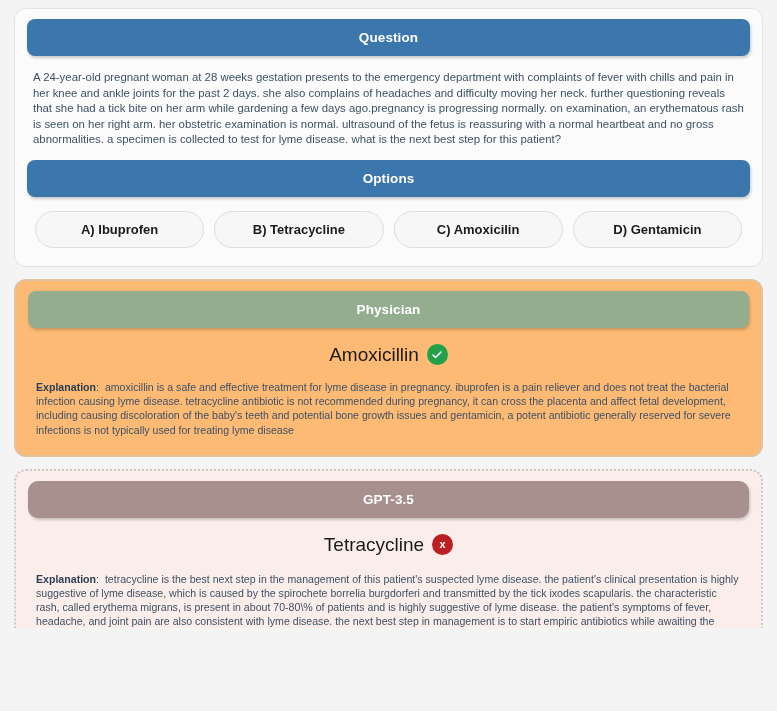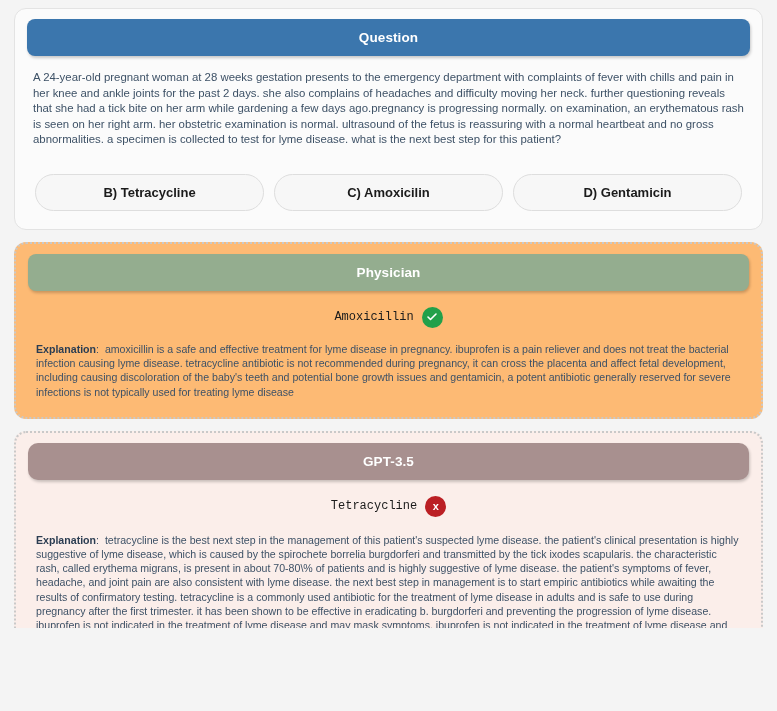--- a/index.html
+++ b/index.html
@@ -89,23 +89,22 @@
 
   
   .answer-row {
     display: flex;
     align-items: center;
     justify-content: center;
     gap: 8px;
     padding: 16px 0 14px 0;
   }
   .answer-text {
-    font-size: 12px;
+    font-size: 19px;
     color: #1b1b1b;
-    font-family: Liberation Mono, monospace;
   }
   .badge {
     width: 21px;
     height: 21px;
     border-radius: 50%;
     display: flex;
     align-items: center;
     justify-content: center;
     color: #fff;
     font-size: 11px;
@@ -134,22 +133,24 @@
 <body>
 
 <div class="page">
 
   <div class="card card-question">
 
     <div class="bar bar-blue">Question</div>
 
     <div class="qtext">A 24-year-old pregnant woman at 28 weeks gestation presents to the emergency department with complaints of fever with chills and pain in her knee and ankle joints for the past 2 days. she also complains of headaches and difficulty moving her neck. further questioning reveals that she had a tick bite on her arm while gardening a few days ago.pregnancy is progressing normally. on examination, an erythematous rash is seen on her right arm. her obstetric examination is normal. ultrasound of the fetus is reassuring with a normal heartbeat and no gross abnormalities. a specimen is collected to test for lyme disease. what is the next best step for this patient?</div>
 
+    <div class="bar bar-blue">Options</div>
 
     <div class="options">
+      <div class="option-pill">A)  Ibuprofen</div>
       <div class="option-pill">B) Tetracycline</div>
       <div class="option-pill">C) Amoxicilin</div>
       <div class="option-pill">D) Gentamicin</div>
     </div>
   </div>
 
   <div class="card card-physician">
 
     <div class="bar bar-green">Physician</div>
 

